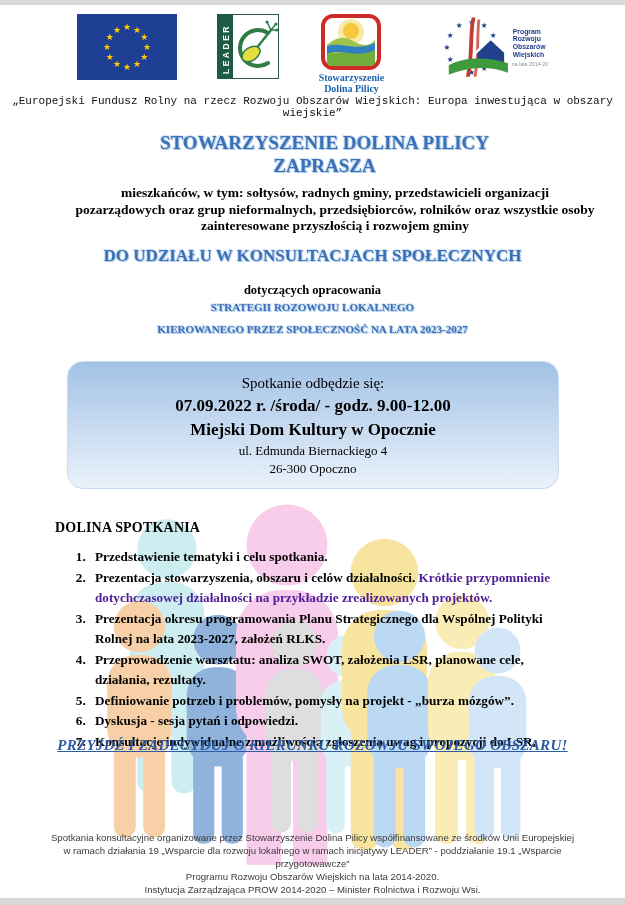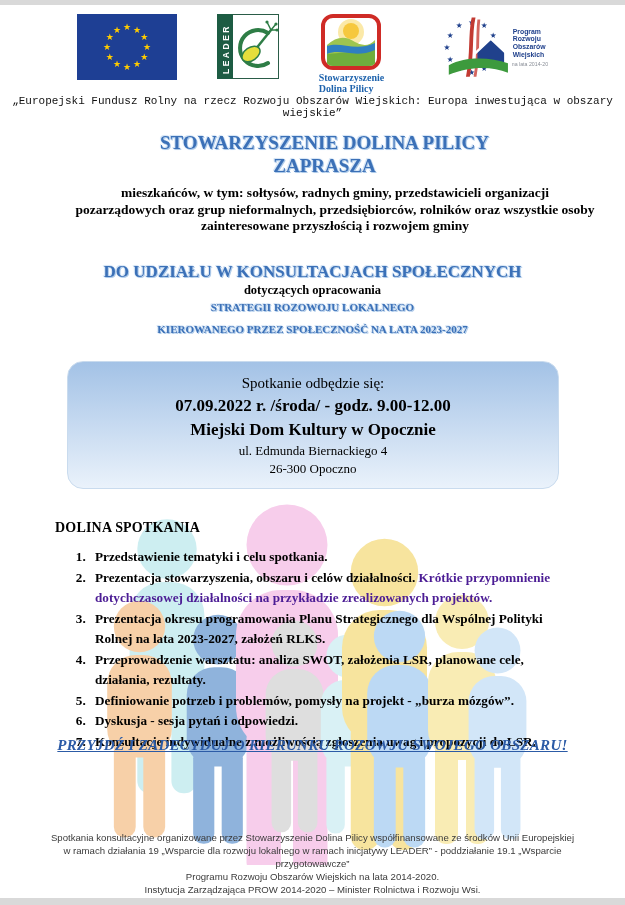--- a/index.html
+++ b/index.html
@@ -6,28 +6,28 @@
   .page{position:relative;width:625px;height:905px;background:#ffffff;margin:0 auto;
         font-family:"Liberation Serif",serif;color:#000;overflow:hidden;}
   .edge{position:absolute;left:0;right:0;background:#d9d9d9;}
   .edge-top{top:0;height:5px;}
   .edge-bottom{top:898px;height:7px;}
 
   
   .logos{position:absolute;top:14px;left:0;right:0;display:flex;justify-content:center;
          align-items:flex-start;gap:40px;}
   .logo-dp{display:flex;flex-direction:column;align-items:center;}
-  .dp-text{margin-top:2px;font-weight:bold;font-size:10px;line-height:11px;color:#1e63ad;}
+  .dp-text{margin-top:2px;text-align:center;font-weight:bold;font-size:10px;line-height:11px;color:#1e63ad;}
 
   .caption{position:absolute;top:95px;left:0;right:0;text-align:center;font-size:11px;color:#111;font-family:Liberation Mono, monospace;}
 
   .blue-head{position:absolute;left:0;right:0;text-align:center;font-weight:bold;color:#3b70b7;
              text-shadow:1px 1px 0 #aecbea,-1px -1px 0 #d6e5f5,0 0 2px #bcd4ee;}
   .title{top:131px;font-size:19px;line-height:23px;padding-left:24px;}
-  .invite{top:262px;font-size:17px;text-align:center;}
+  .invite{top:246px;font-size:17px;text-align:center;}
   .strategy{top:296px;font-size:11px;line-height:22px;}
 
   .audience{position:absolute;top:185px;left:30px;right:30px;text-align:center;
             font-weight:bold;font-size:13.5px;line-height:16.5px;margin-left:45px;}
   .invite-sub{position:absolute;top:283px;left:0;right:0;text-align:center;
               font-weight:bold;font-size:12.5px;}
 
   .meeting-box{position:absolute;top:361px;left:67px;width:492px;box-sizing:border-box;
                padding:11px 10px 10px;border-radius:16px;text-align:center;
                background:linear-gradient(#a3c2e6,#eaf2fb);border:1px solid #c9dbee;}

